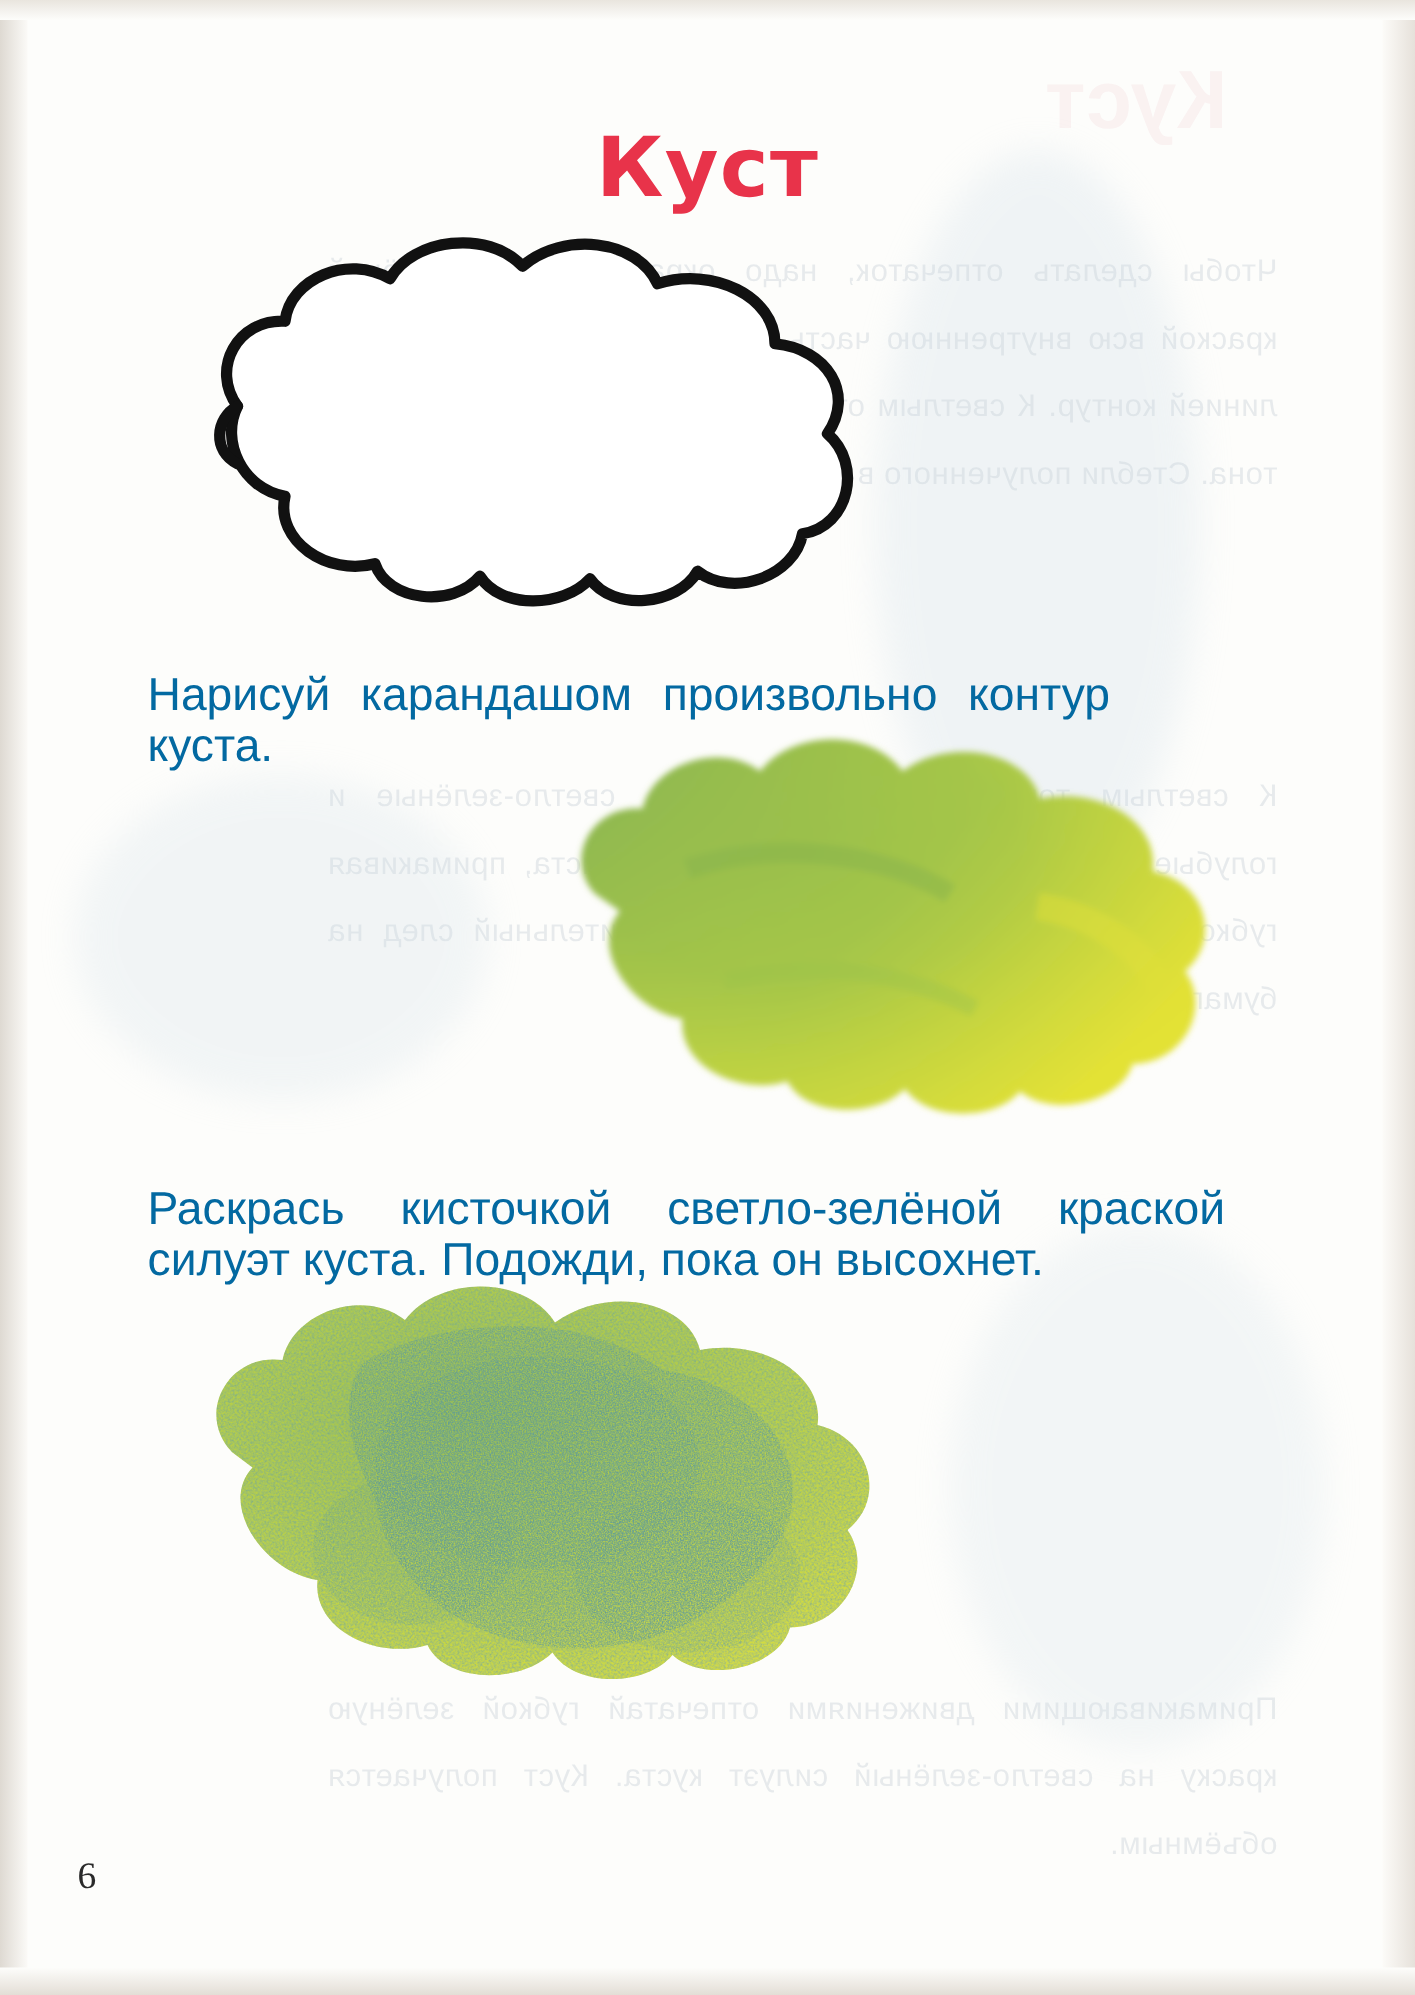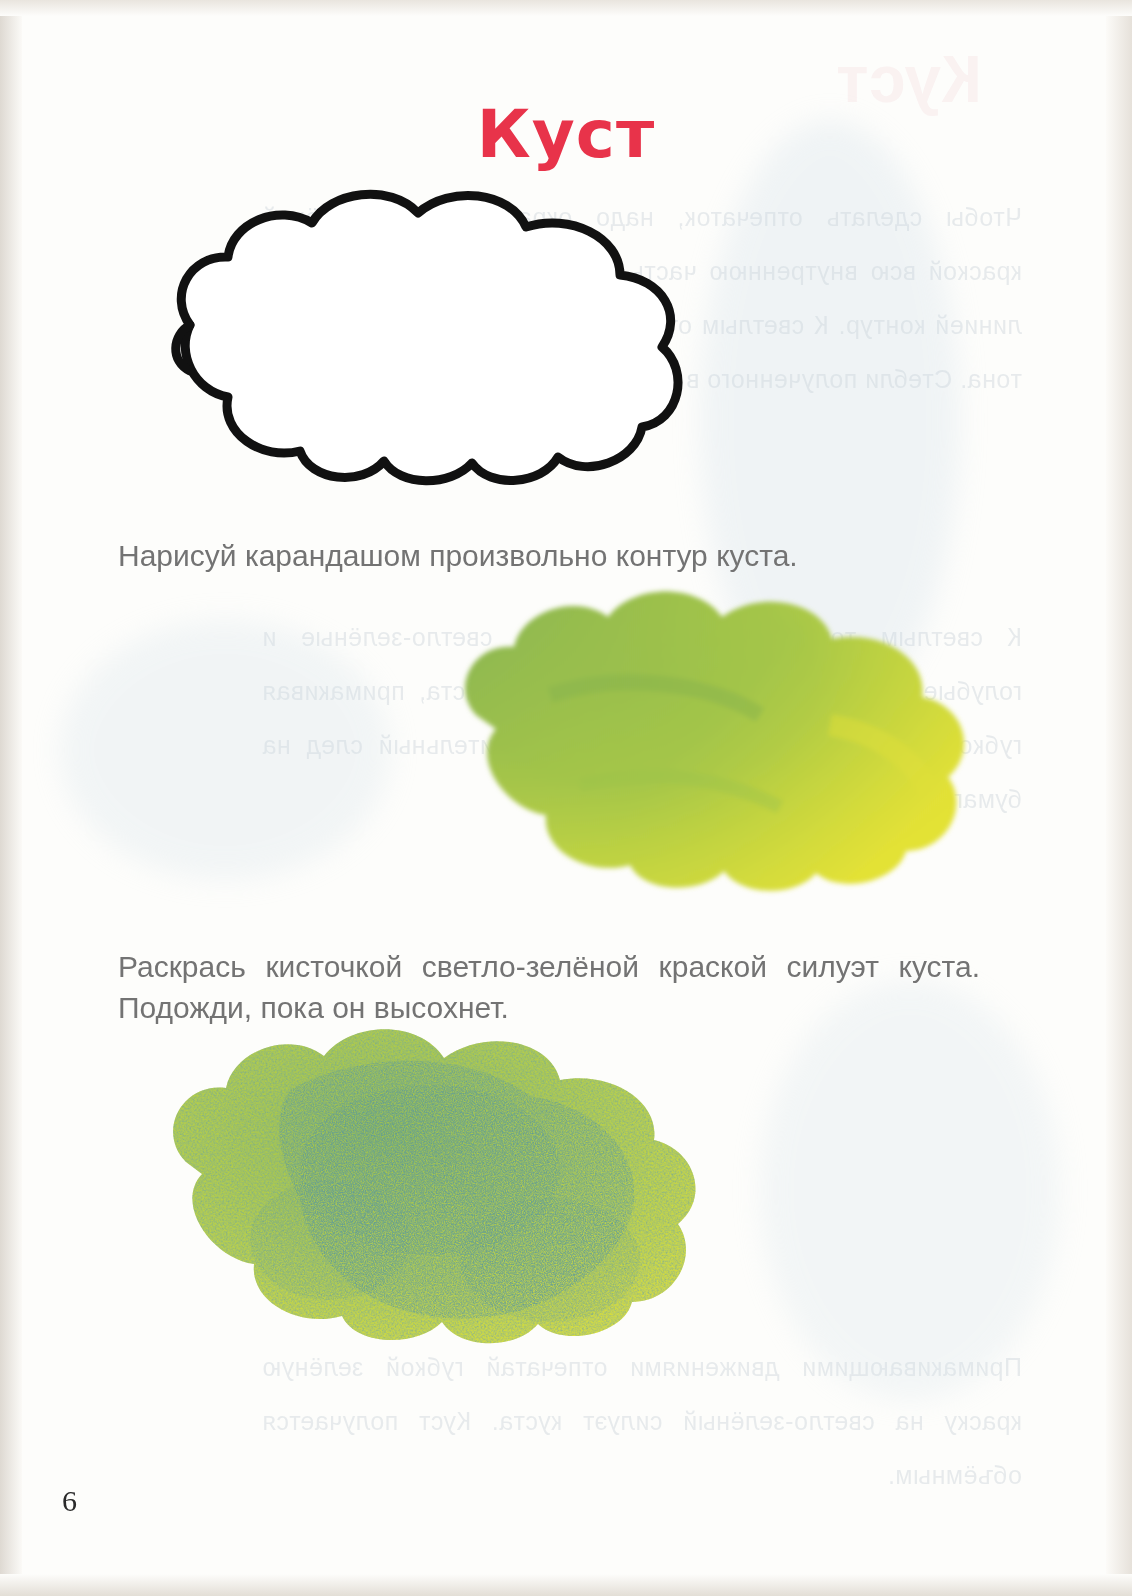--- a/index.html
+++ b/index.html
@@ -86,23 +86,23 @@
     color: #e8334a;
     letter-spacing: 1px;
     font-family: "DejaVu Sans", sans-serif;
   }
 
   .figure {
     position: absolute;
   }
   .caption {
     position: absolute;
-    font-size: 30px;
+    font-size: 37px;
     line-height: 41px;
-    color: #737373;
+    color: #0369a1;
     text-align: justify;
     text-align-last: left;
     font-family: "Liberation Sans", sans-serif;
   }
   .page-number {
     position: absolute;
     left: 62px;
     bottom: 78px;
     font-size: 30px;
     color: #2a2a2a;

